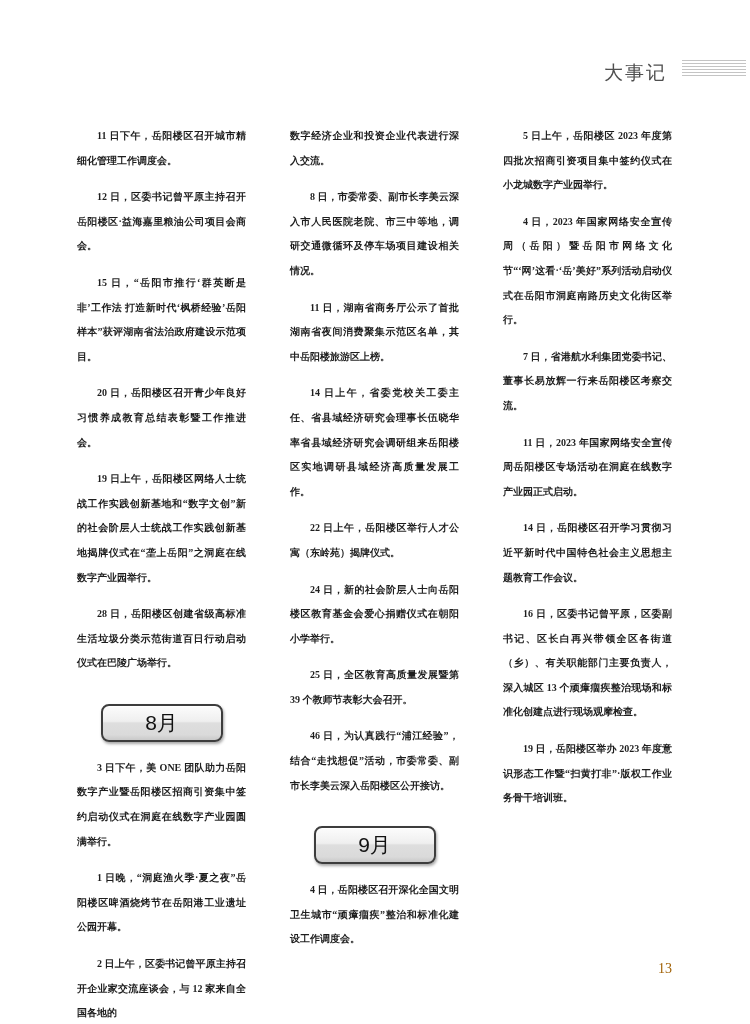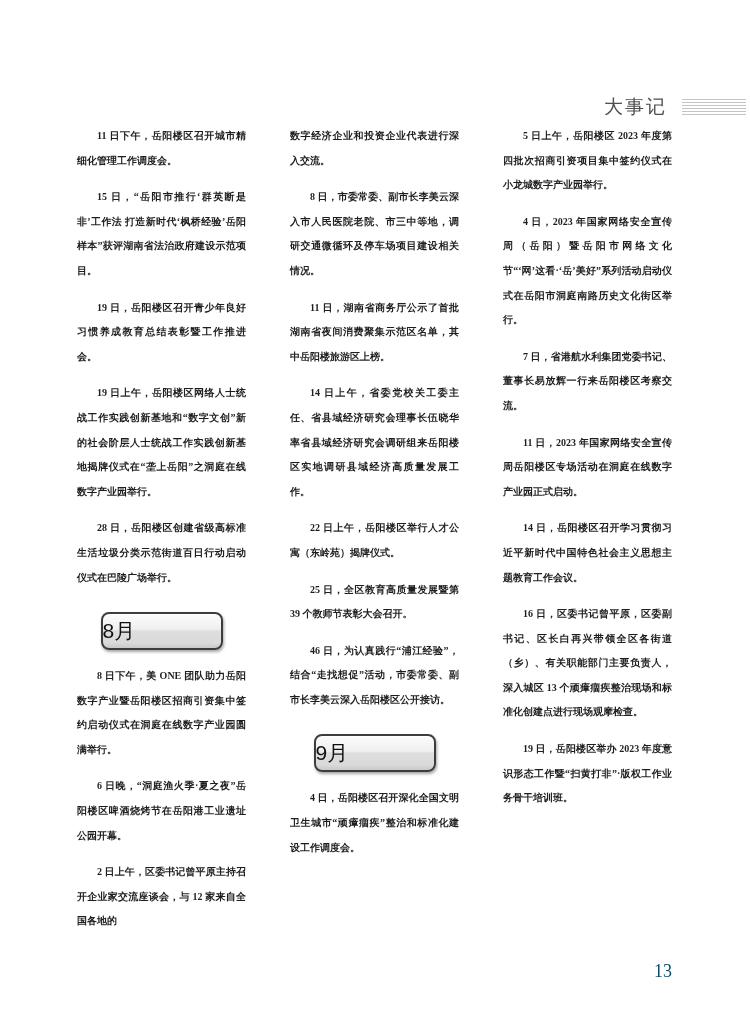--- a/index.html
+++ b/index.html
@@ -8,21 +8,21 @@
     background:#ffffff;
     font-family:"Liberation Serif","DejaVu Serif",serif;
     color:#1e1e1e;
     position:relative;
     overflow:hidden;
   }
 
   
   .page-header {
     position:absolute; top:60px; right:4px;
-    display:flex; align-items:center; gap:15px;margin-top:34px;
+    display:flex; align-items:flex-start; gap:15px;
   }
   .header-title {
     font-size:19px; color:#4f4f4f; letter-spacing:2px;
     font-family:"Liberation Sans","DejaVu Sans",sans-serif;
   }
   .header-rule {
     width:64px; height:17px;
     background:repeating-linear-gradient(
       to bottom,
       #c4c4c4 0px, #c4c4c4 1px,
@@ -43,70 +43,72 @@
     text-align:justify;
     text-indent:2em;
     word-break:break-all;
     font-weight:bold;
   }
   .col p.cont { text-indent:0; }
 
   
   .month-btn {
     width:118px; height:34px;
-    margin:22px auto 14px auto;
+    margin:28px auto 14px auto;
     border:2px solid #3d3d3d;
     border-radius:8px;
     background:linear-gradient(to bottom,
       #fcfcfc 0%, #efefef 45%, #dedede 50%,
       #dadada 85%, #c9c9c9 100%);
     box-shadow:1px 2px 3px rgba(0,0,0,0.35), inset 0 1px 0 #ffffff;
-    display:flex; align-items:center; 
+    display:flex; align-items:center; justify-content:center;
   }
   .month-btn span {
     font-size:21px; color:#111111;
     font-family:"Liberation Sans","DejaVu Sans",sans-serif;
   }
 
   
   .page-number {
     position:absolute; top:961px; right:78px;
-    font-size:18px; color:#0c4a6e;
+    font-size:14px; color:#a16207;
   }
 </style>
 </head>
 <body>
 
 <div class="page-header">
   <span class="header-title">大事记</span>
   <span class="header-rule"></span>
 </div>
 
 <div class="content">
 
   <div class="col">
     <p>11 日下午，岳阳楼区召开城市精细化管理工作调度会。</p>
+    <p>12 日，区委书记曾平原主持召开岳阳楼区·益海嘉里粮油公司项目会商会。</p>
     <p>15 日，“岳阳市推行‘群英断是非’工作法 打造新时代‘枫桥经验’岳阳样本”获评湖南省法治政府建设示范项目。</p>
-    <p>19 日，岳阳楼区召开青少年良好习惯养成教育总结表彰暨工作推进会。</p>
+    <p>20 日，岳阳楼区召开青少年良好习惯养成教育总结表彰暨工作推进会。</p>
     <p>19 日上午，岳阳楼区网络人士统战工作实践创新基地和“数字文创”新的社会阶层人士统战工作实践创新基地揭牌仪式在“垄上岳阳”之洞庭在线数字产业园举行。</p>
     <p>28 日，岳阳楼区创建省级高标准生活垃圾分类示范街道百日行动启动仪式在巴陵广场举行。</p>
     <div class="month-btn">
       <span>8月</span>
     </div>
-    <p>8 日下午，美 ONE 团队助力岳阳数字产业暨岳阳楼区招商引资集中签约启动仪式在洞庭在线数字产业园圆满举行。</p>
-    <p>6 日晚，“洞庭渔火季·夏之夜”岳阳楼区啤酒烧烤节在岳阳港工业遗址公园开幕。</p>
+    <p>3 日下午，美 ONE 团队助力岳阳数字产业暨岳阳楼区招商引资集中签约启动仪式在洞庭在线数字产业园圆满举行。</p>
+    <p>1 日晚，“洞庭渔火季·夏之夜”岳阳楼区啤酒烧烤节在岳阳港工业遗址公园开幕。</p>
     <p>2 日上午，区委书记曾平原主持召开企业家交流座谈会，与 12 家来自全国各地的</p>
   </div>
 
   <div class="col">
     <p class="cont">数字经济企业和投资企业代表进行深入交流。</p>
     <p>8 日，市委常委、副市长李美云深入市人民医院老院、市三中等地，调研交通微循环及停车场项目建设相关情况。</p>
     <p>11 日，湖南省商务厅公示了首批湖南省夜间消费聚集示范区名单，其中岳阳楼旅游区上榜。</p>
     <p>14 日上午，省委党校关工委主任、省县域经济研究会理事长伍晓华率省县域经济研究会调研组来岳阳楼区实地调研县域经济高质量发展工作。</p>
     <p>22 日上午，岳阳楼区举行人才公寓（东岭苑）揭牌仪式。</p>
+    <p>24 日，新的社会阶层人士向岳阳楼区教育基金会爱心捐赠仪式在朝阳小学举行。</p>
     <p>25 日，全区教育高质量发展暨第 39 个教师节表彰大会召开。</p>
     <p>46 日，为认真践行“浦江经验”，结合“走找想促”活动，市委常委、副市长李美云深入岳阳楼区公开接访。</p>
     <div class="month-btn">
       <span>9月</span>
     </div>
     <p>4 日，岳阳楼区召开深化全国文明卫生城市“顽瘴痼疾”整治和标准化建设工作调度会。</p>
 
   </div>
 
   <div class="col">

